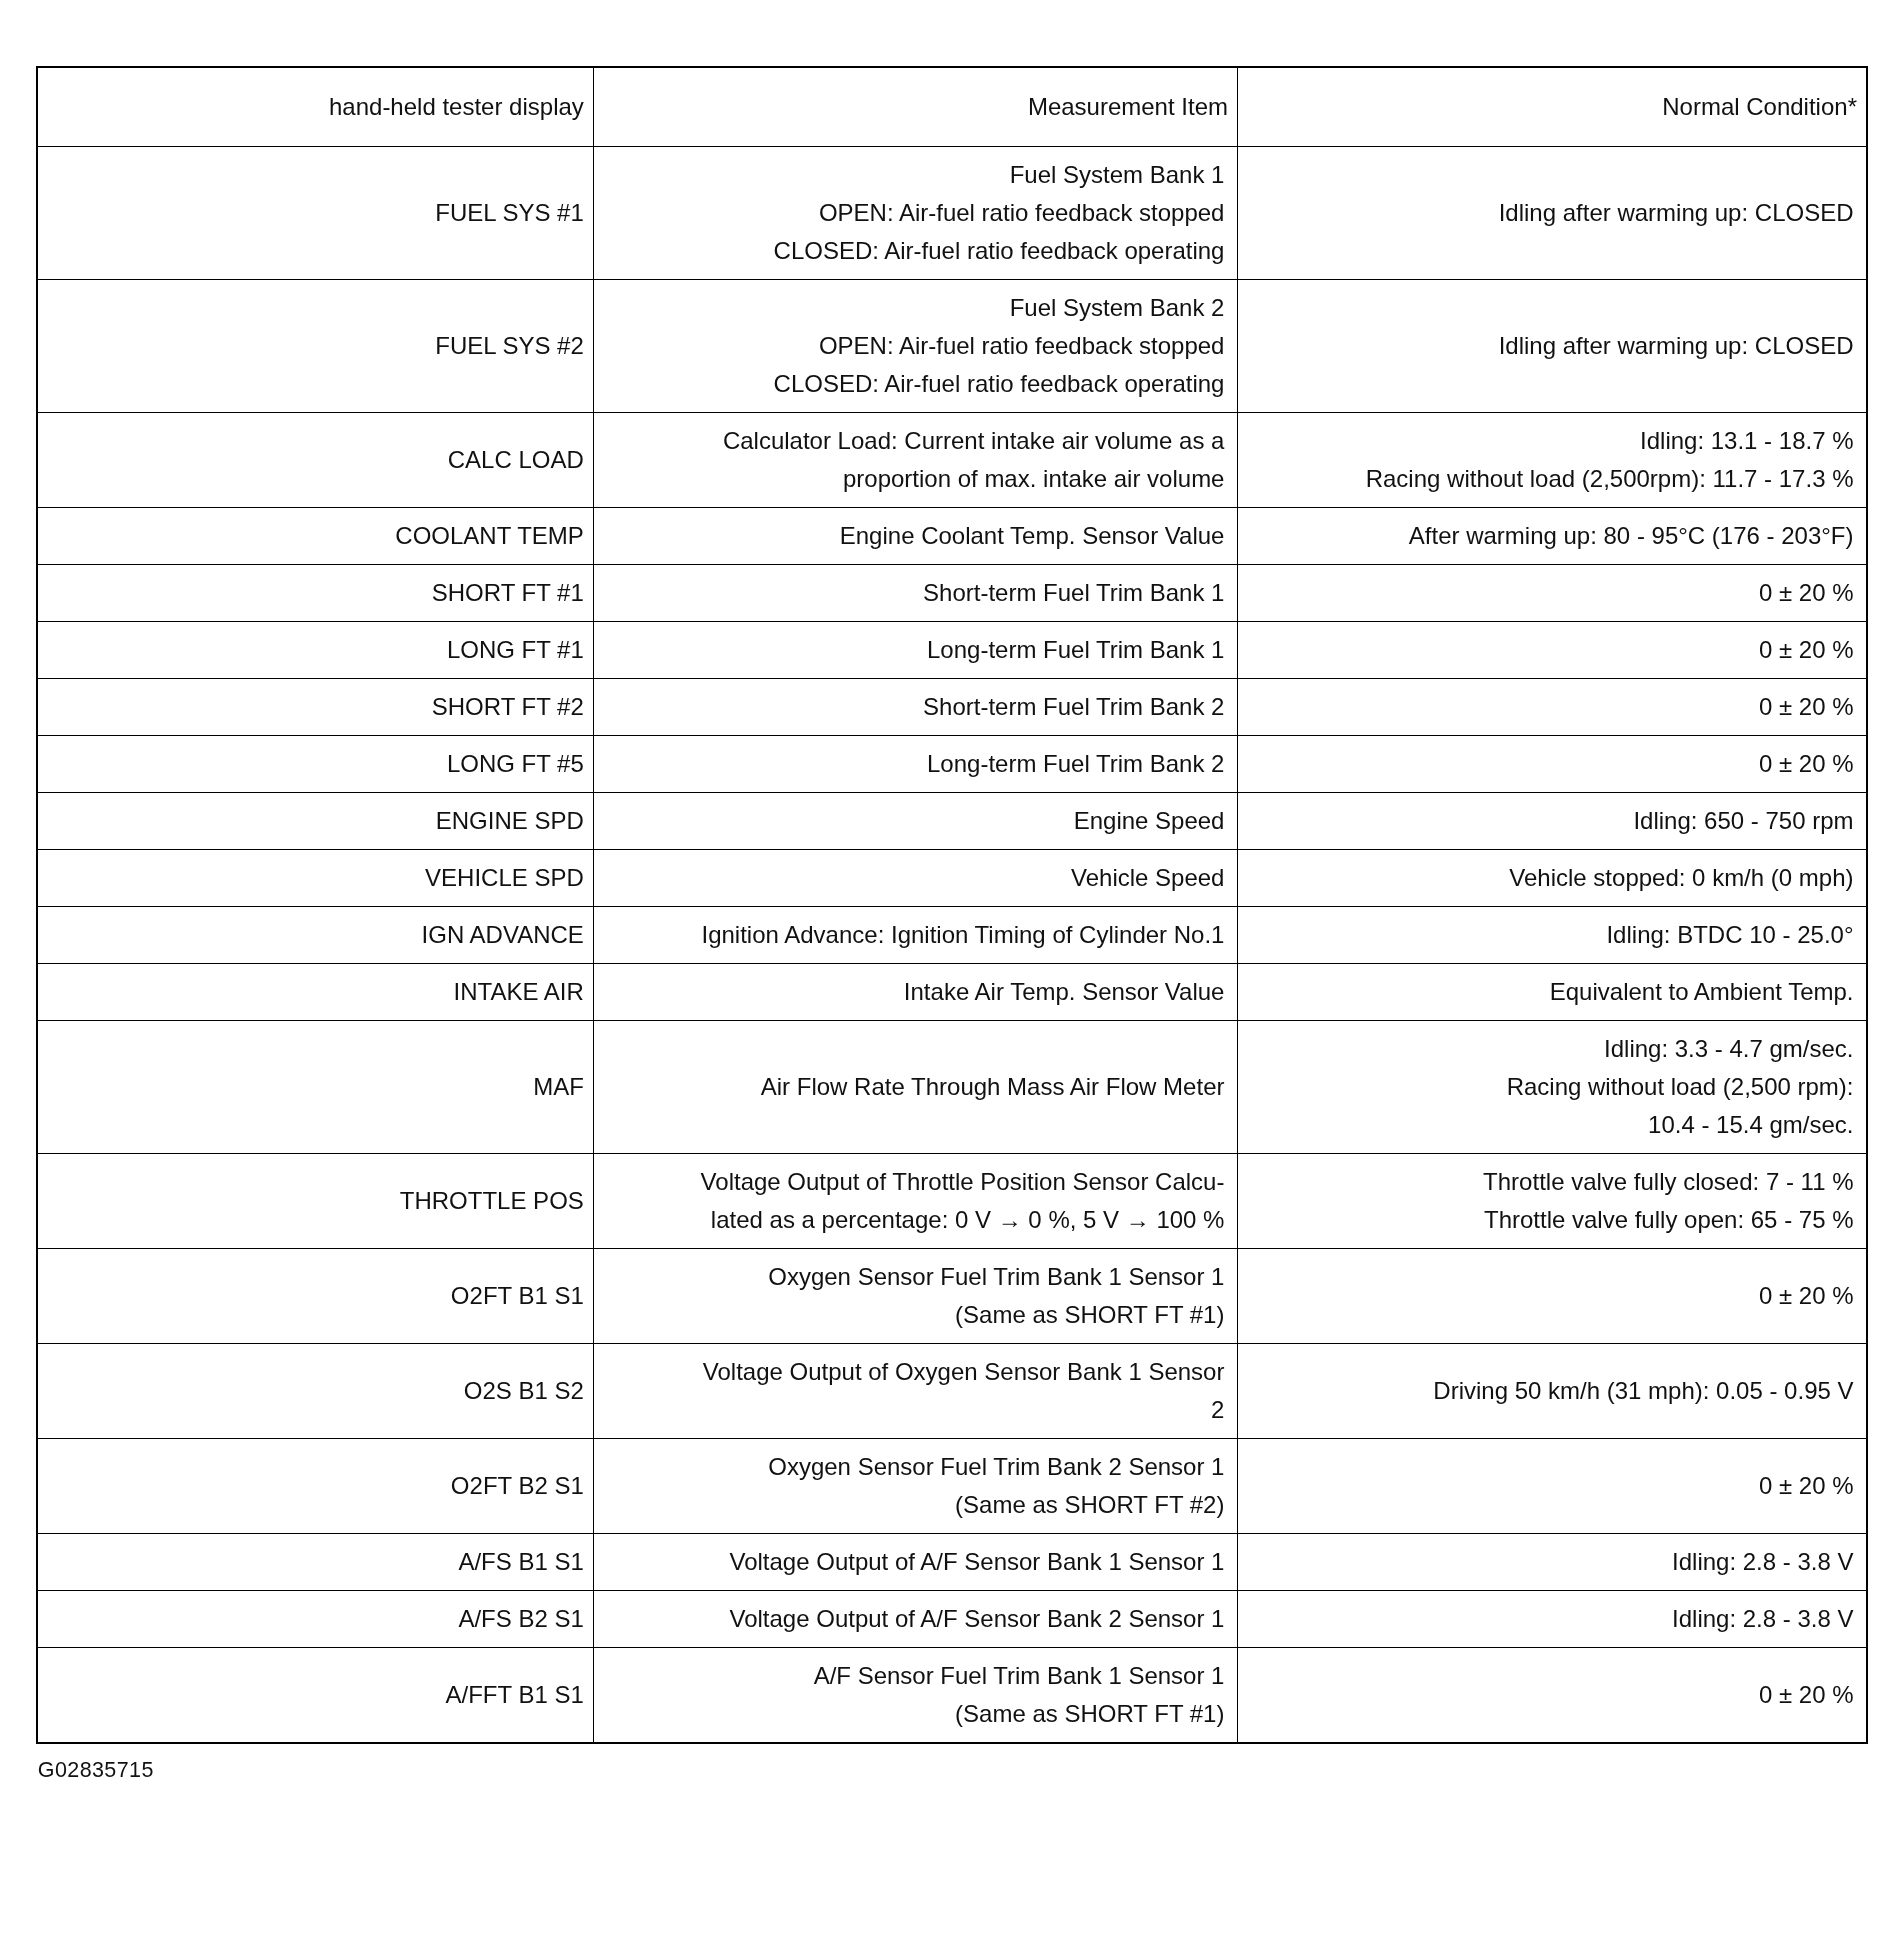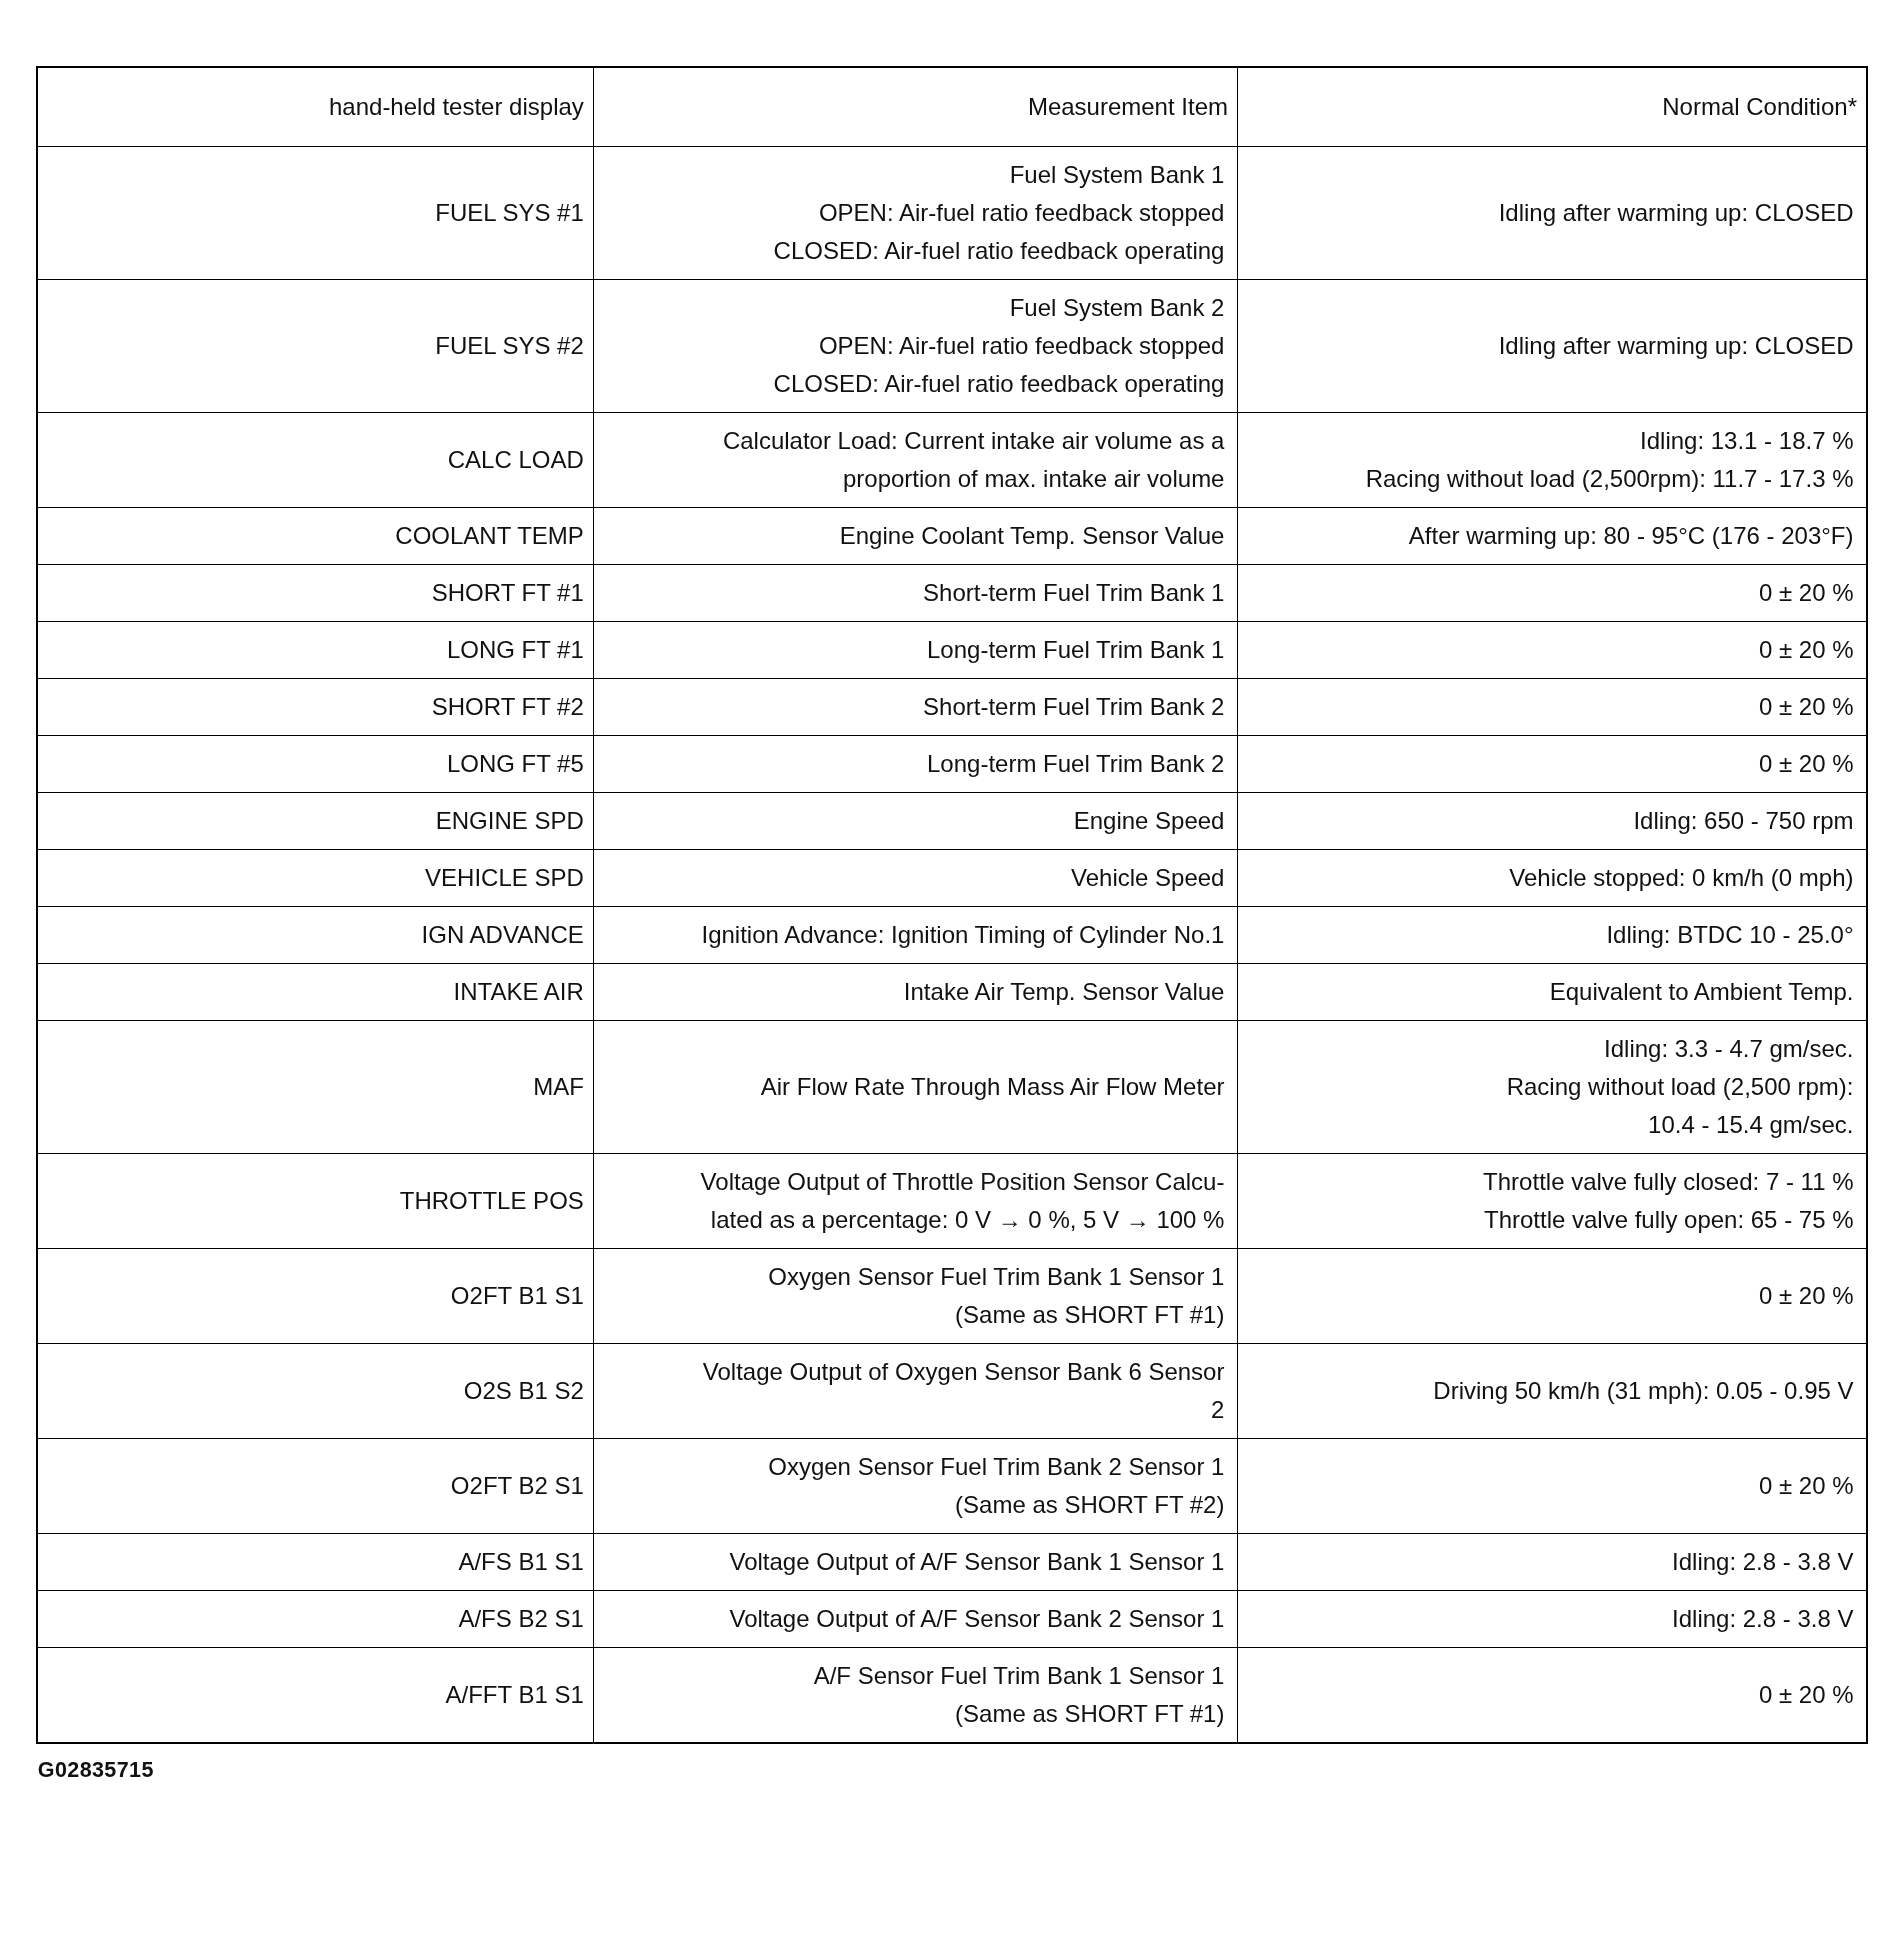--- a/index.html
+++ b/index.html
@@ -50,21 +50,21 @@
   }
   col.c1 { width: 30.4%; }
   col.c2 { width: 35.2%; }
   col.c3 { width: 34.4%; }
   .cell-line {
     white-space: normal;
   }
   .footer-code {
     margin: 14.3px 0 0 1.8px;
     font-size: 21.5px;
-    font-weight: 700;
+    font-weight: 400;
     letter-spacing: 0.4px;
   }
 </style>
 </head>
 <body>
 
 <div class="page">
   <table class="spec-table">
     <colgroup>
       <col class="c1">
@@ -221,21 +221,21 @@
             <div class="cell-line">Oxygen Sensor Fuel Trim Bank 1 Sensor 1</div>
             <div class="cell-line">(Same as SHORT FT #1)</div>
           </td>
           <td class="col-cond">
             <div class="cell-line">0 ± 20 %</div>
           </td>
         </tr>
         <tr>
           <td class="col-display">O2S B1 S2</td>
           <td class="col-item">
-            <div class="cell-line">Voltage Output of Oxygen Sensor Bank 6 Sensor</div>
+            <div class="cell-line">Voltage Output of Oxygen Sensor Bank 1 Sensor</div>
             <div class="cell-line">2</div>
           </td>
           <td class="col-cond">
             <div class="cell-line">Driving 50 km/h (31 mph): 0.05 - 0.95 V</div>
           </td>
         </tr>
         <tr>
           <td class="col-display">O2FT B2 S1</td>
           <td class="col-item">
             <div class="cell-line">Oxygen Sensor Fuel Trim Bank 2 Sensor 1</div>

